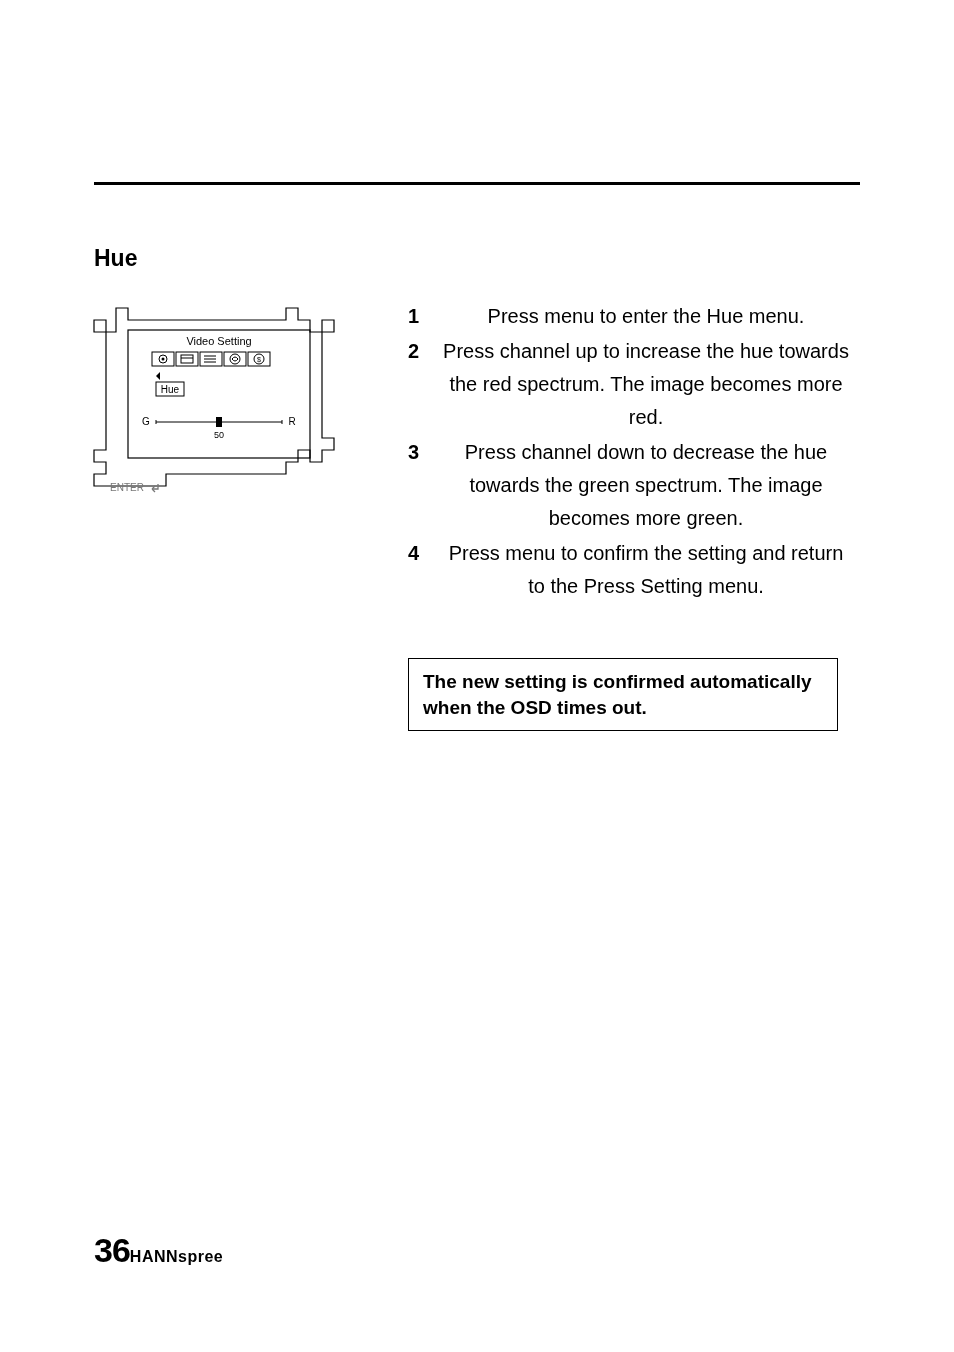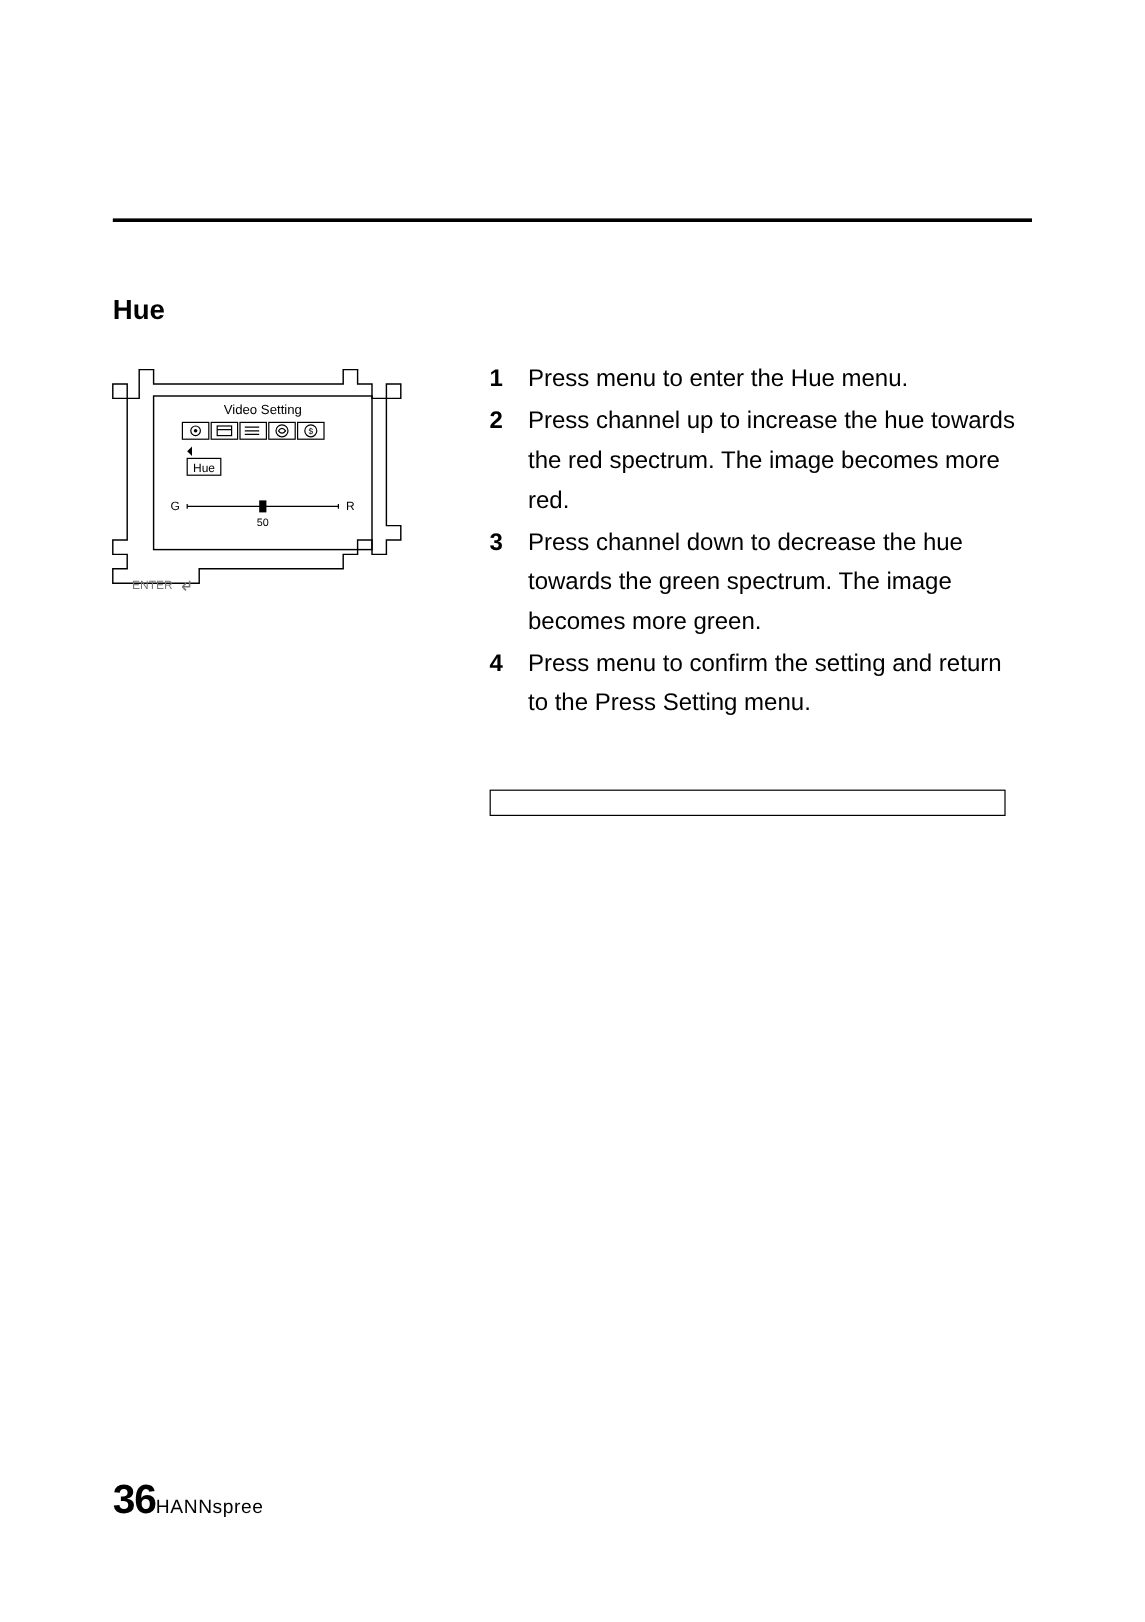--- a/index.html
+++ b/index.html
@@ -32,20 +32,21 @@
       left: 86px;
       width: 256px;
       height: 195px;
     }
     .diagram svg { width: 100%; height: 100%; }
     .instructions {
       position: absolute;
       top: 300px;
       left: 408px;
       width: 444px;
+      text-align: center;
     }
     .instructions ol {
       list-style: none;
       counter-reset: step;
     }
     .instructions li {
       counter-increment: step;
       position: relative;
       padding-left: 32px;
       font-size: 20px;
@@ -80,22 +81,22 @@
     }
     .page-num {
       font-size: 34px;
       font-weight: 900;
       letter-spacing: -1px;
     }
     .brand {
       font-size: 16px;
       letter-spacing: 0.5px;
     }
-    .brand .b1 { font-weight: 400; }
-    .brand .b2 { font-weight: 400; }
+    .brand .b1 { font-weight: 700; }
+    .brand .b2 { font-weight: 700; }
     
     .d-text { font-family: Arial, sans-serif; }
   </style>
 </head>
 <body>
 
 <div class="hr"></div>
 
 <div class="section-title">Hue</div>
 
@@ -155,20 +156,21 @@
 <div class="instructions">
   <ol>
     <li>Press menu to enter the Hue menu.</li>
     <li>Press channel up to increase the hue towards the red spectrum. The image becomes more red.</li>
     <li>Press channel down to decrease the hue towards the green spectrum. The image becomes more green.</li>
     <li>Press menu to confirm the setting and return to the Press Setting menu.</li>
   </ol>
 </div>
 
 <div class="note-box">
+  <div>The new setting is confirmed automatically when the OSD times out.</div>
 </div>
 
 <div class="footer">
   <span class="page-num">36</span>
   <span class="brand">
     <span class="b1">HANN</span><span class="b2">spree</span>
   </span>
 </div>
 
 </body></html>

